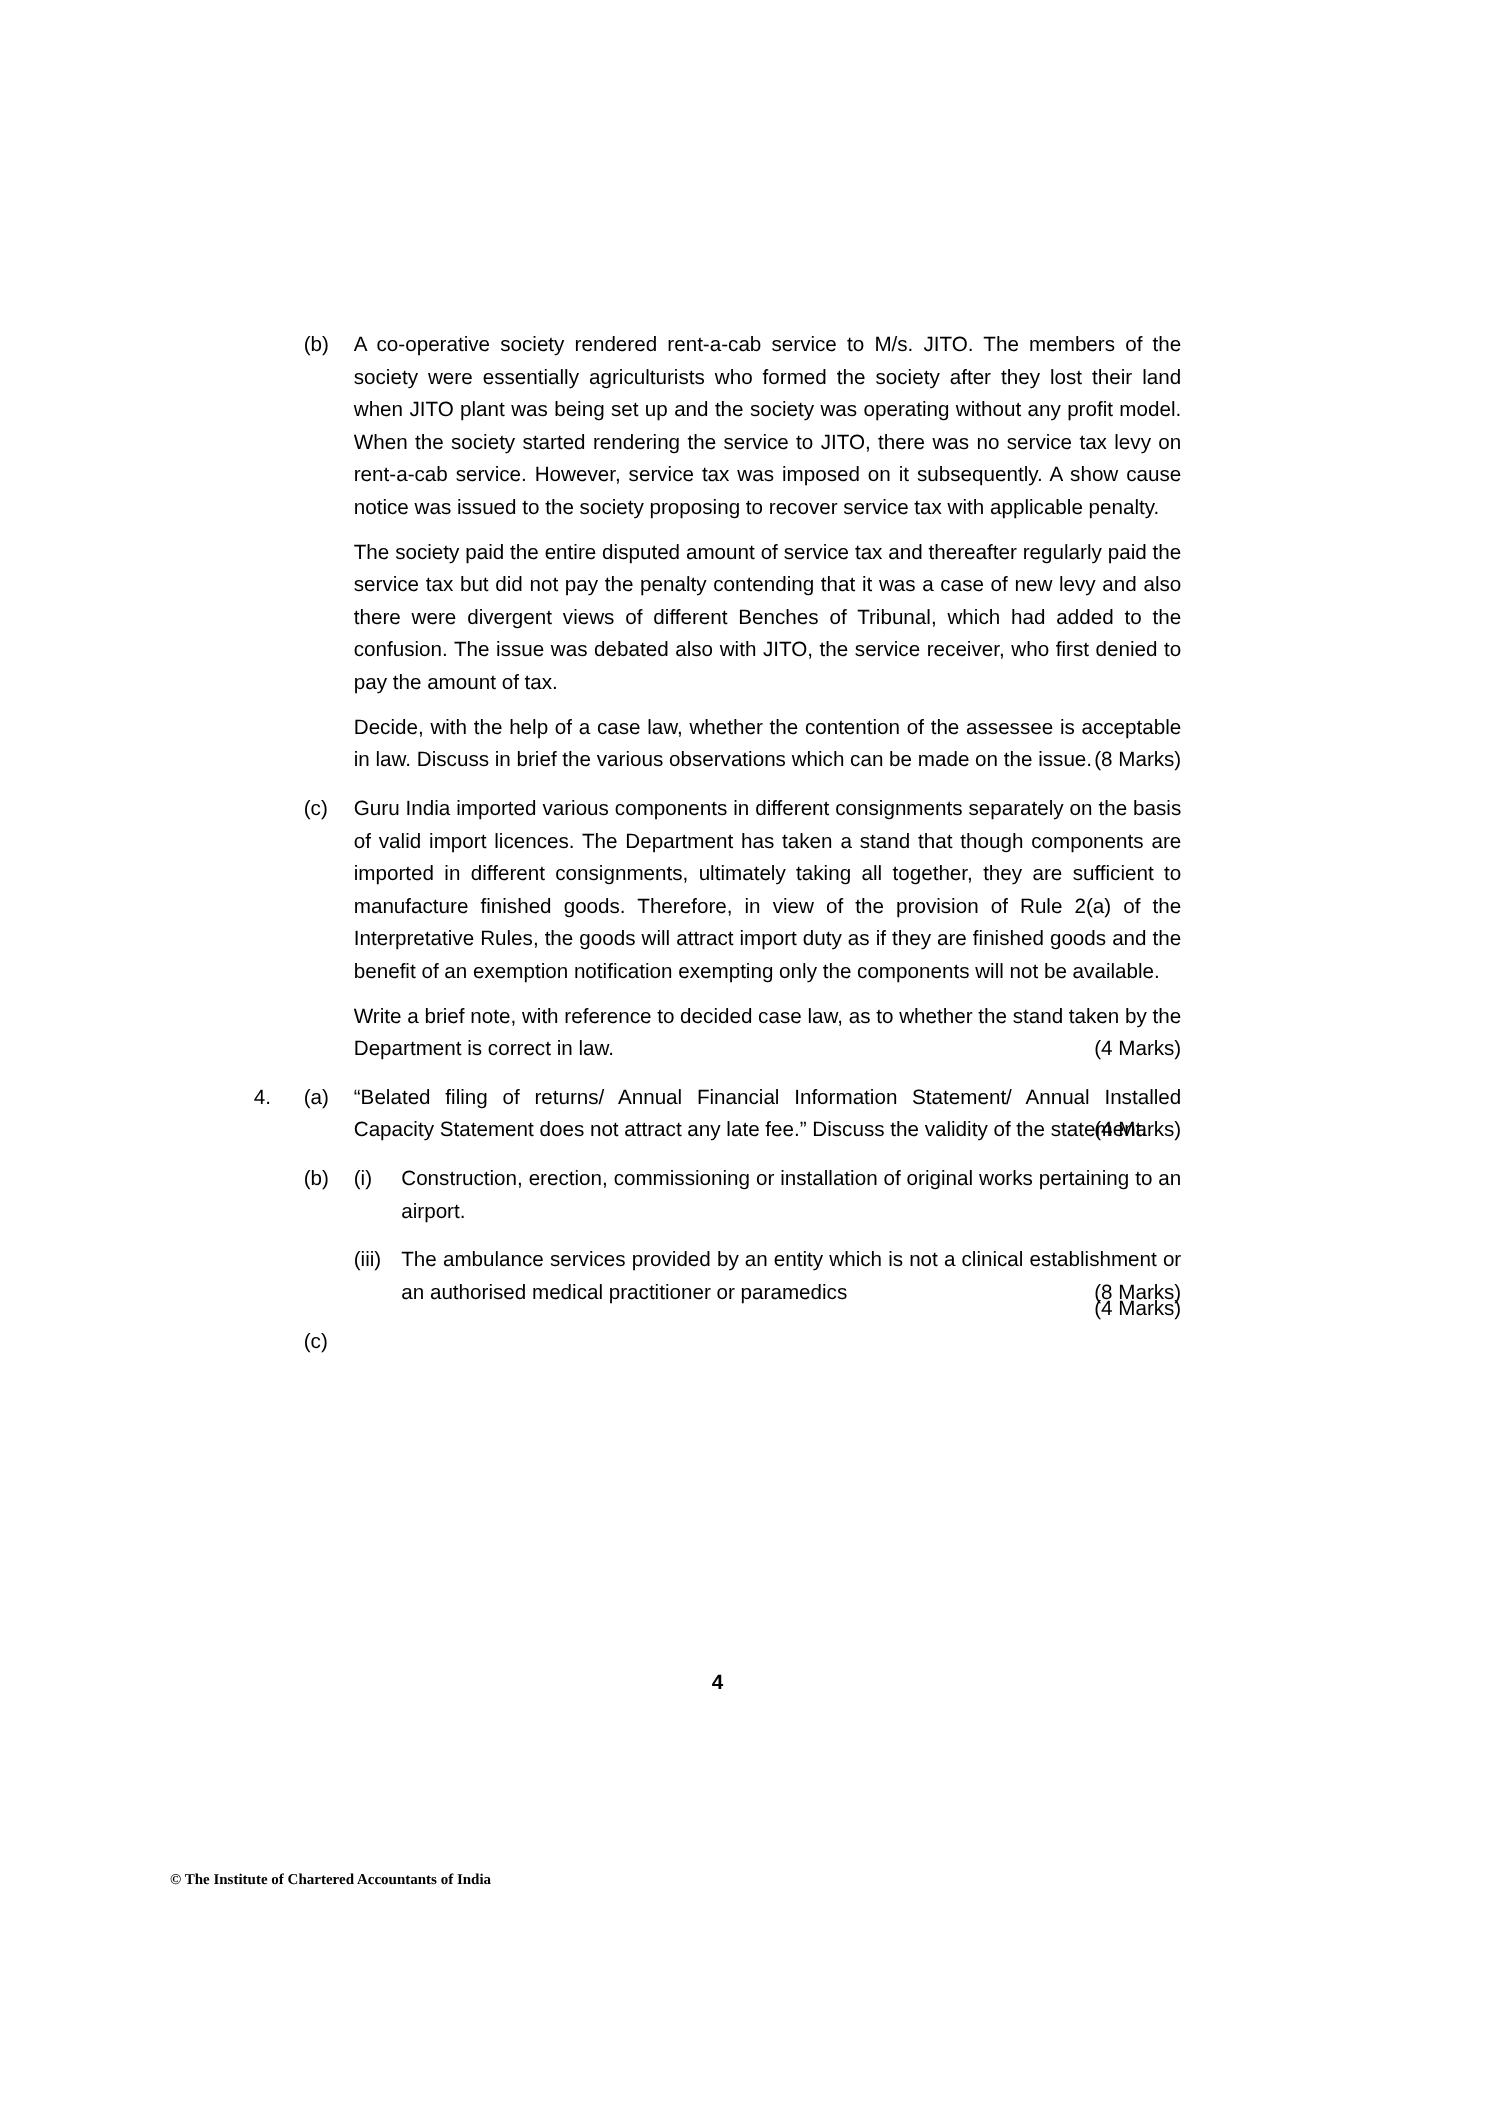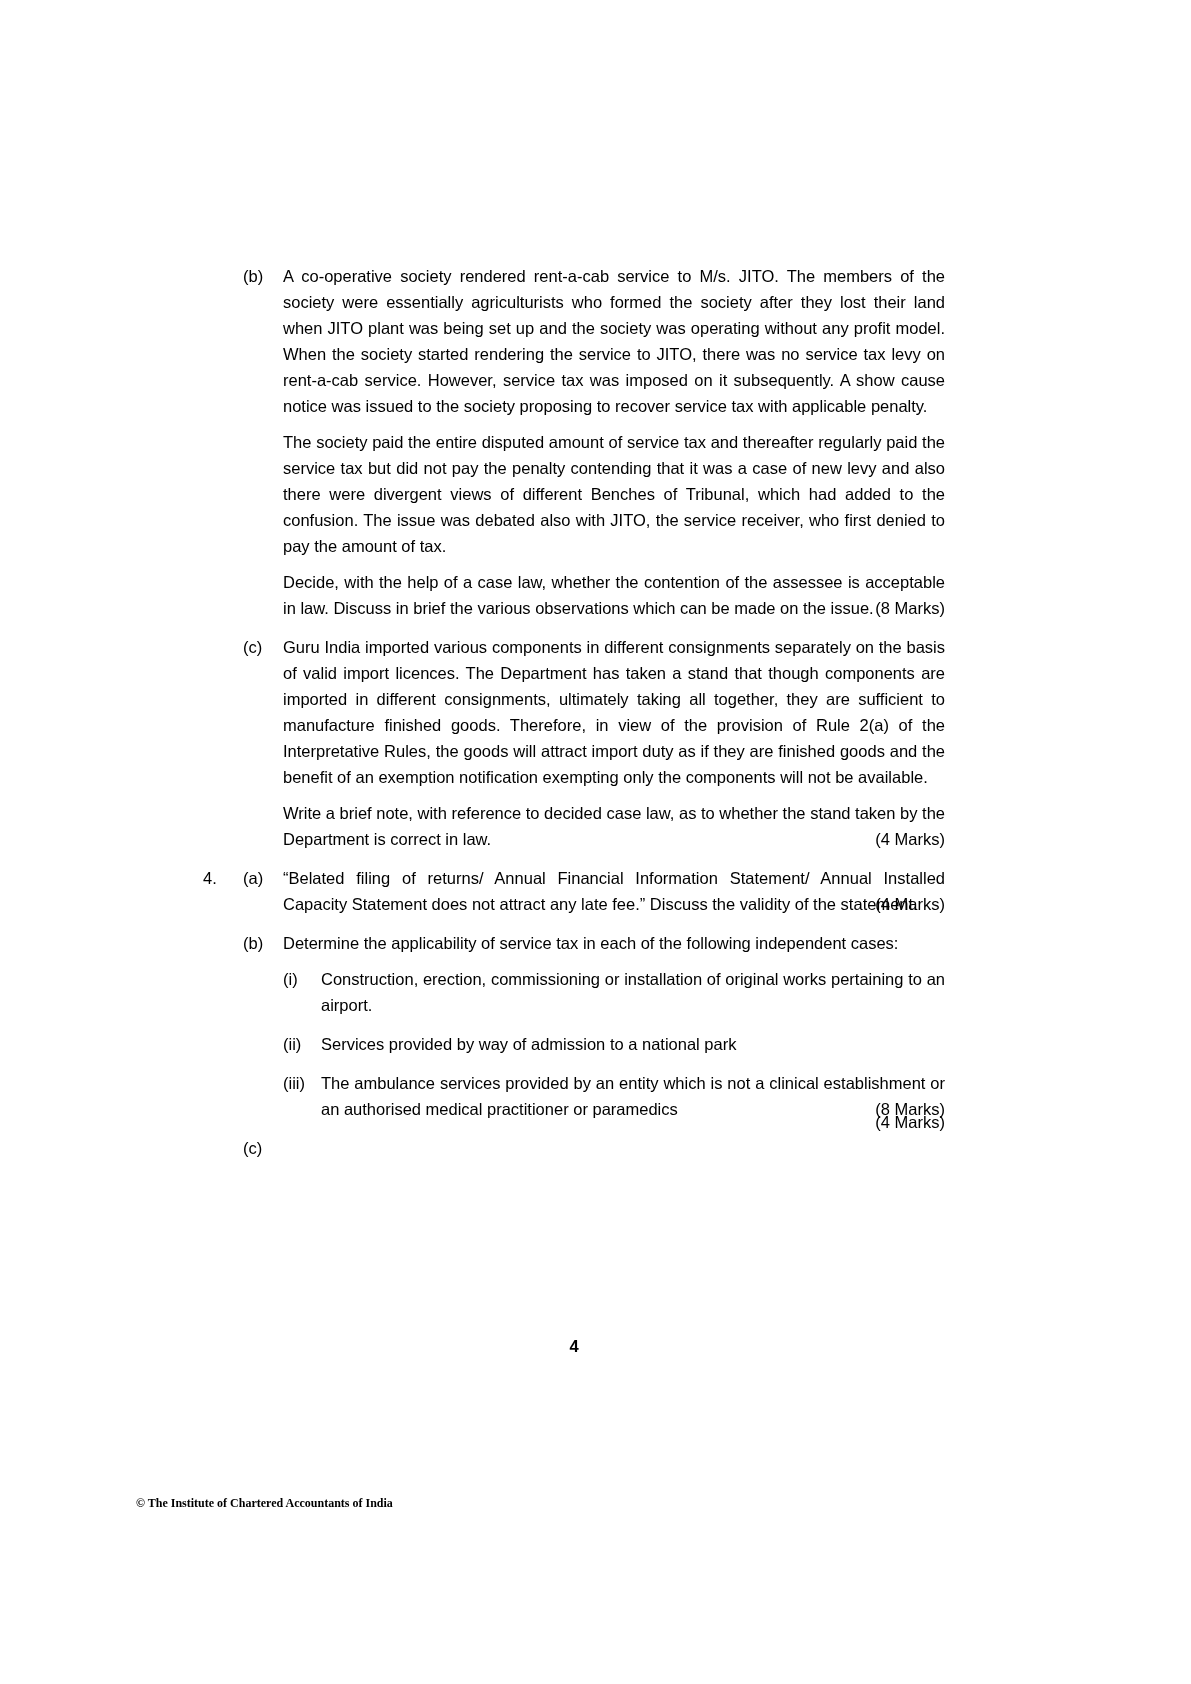--- a/index.html
+++ b/index.html
@@ -125,31 +125,24 @@
       <div class="col-label">(a)</div>
       <div class="col-body">
         <p class="para with-marks"><span>“Belated filing of returns/ Annual Financial Information Statement/ Annual Installed Capacity Statement does not attract any late fee.” Discuss the validity of the statement.</span><span class="marks">(4 Marks)</span></p>
       </div>
     </div>
 
     <div class="item">
       <div class="col-num"></div>
       <div class="col-label">(b)</div>
       <div class="col-body">
-        <p class="para">Determine the applicability of service tax in each of the following independent cases:</p>
         <div class="rom">
           <div class="rom-label">(i)</div>
           <div class="rom-body">
             <p class="para">Construction, erection, commissioning or installation of original works pertaining to an airport.</p>
-          </div>
-        </div>
-        <div class="rom">
-          <div class="rom-label">(ii)</div>
-          <div class="rom-body">
-            <p class="para">Services provided by way of admission to a national park</p>
           </div>
         </div>
         <div class="rom">
           <div class="rom-label">(iii)</div>
           <div class="rom-body">
             <p class="para with-marks"><span>The ambulance services provided by an entity which is not a clinical establishment or an authorised medical practitioner or paramedics</span><span class="marks">(8 Marks)</span></p>
           </div>
         </div>
       </div>
     </div>

